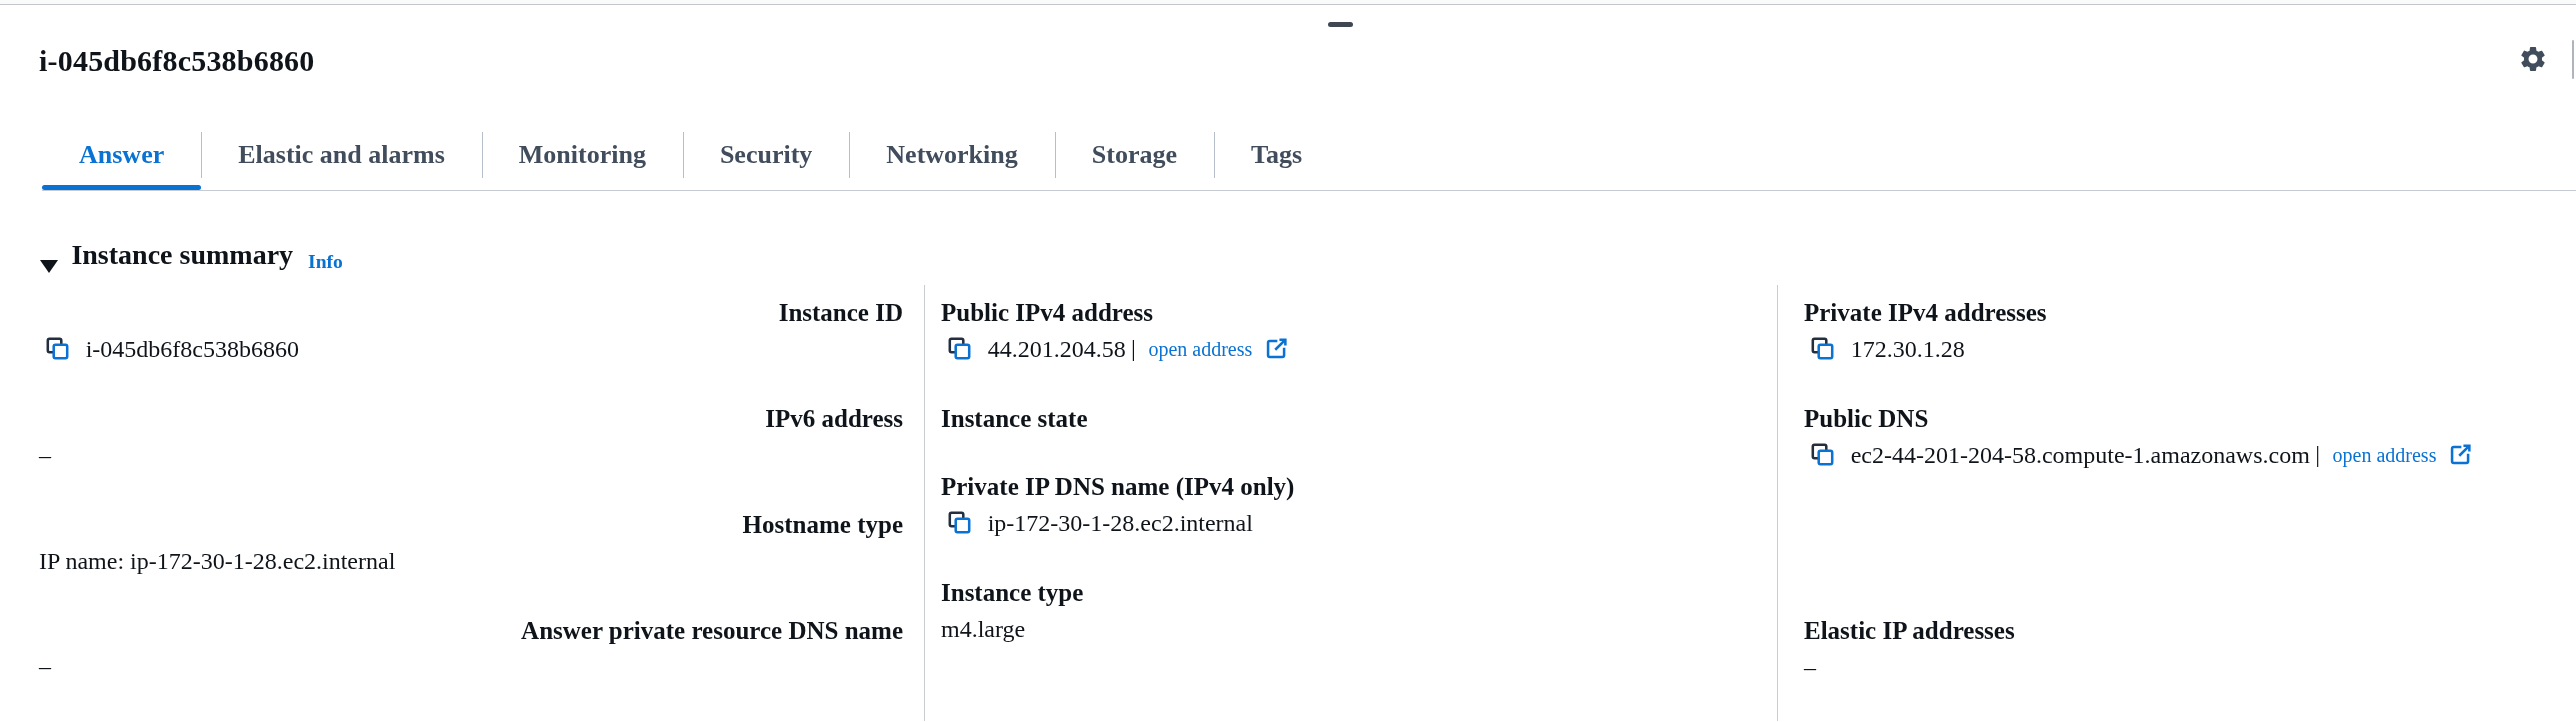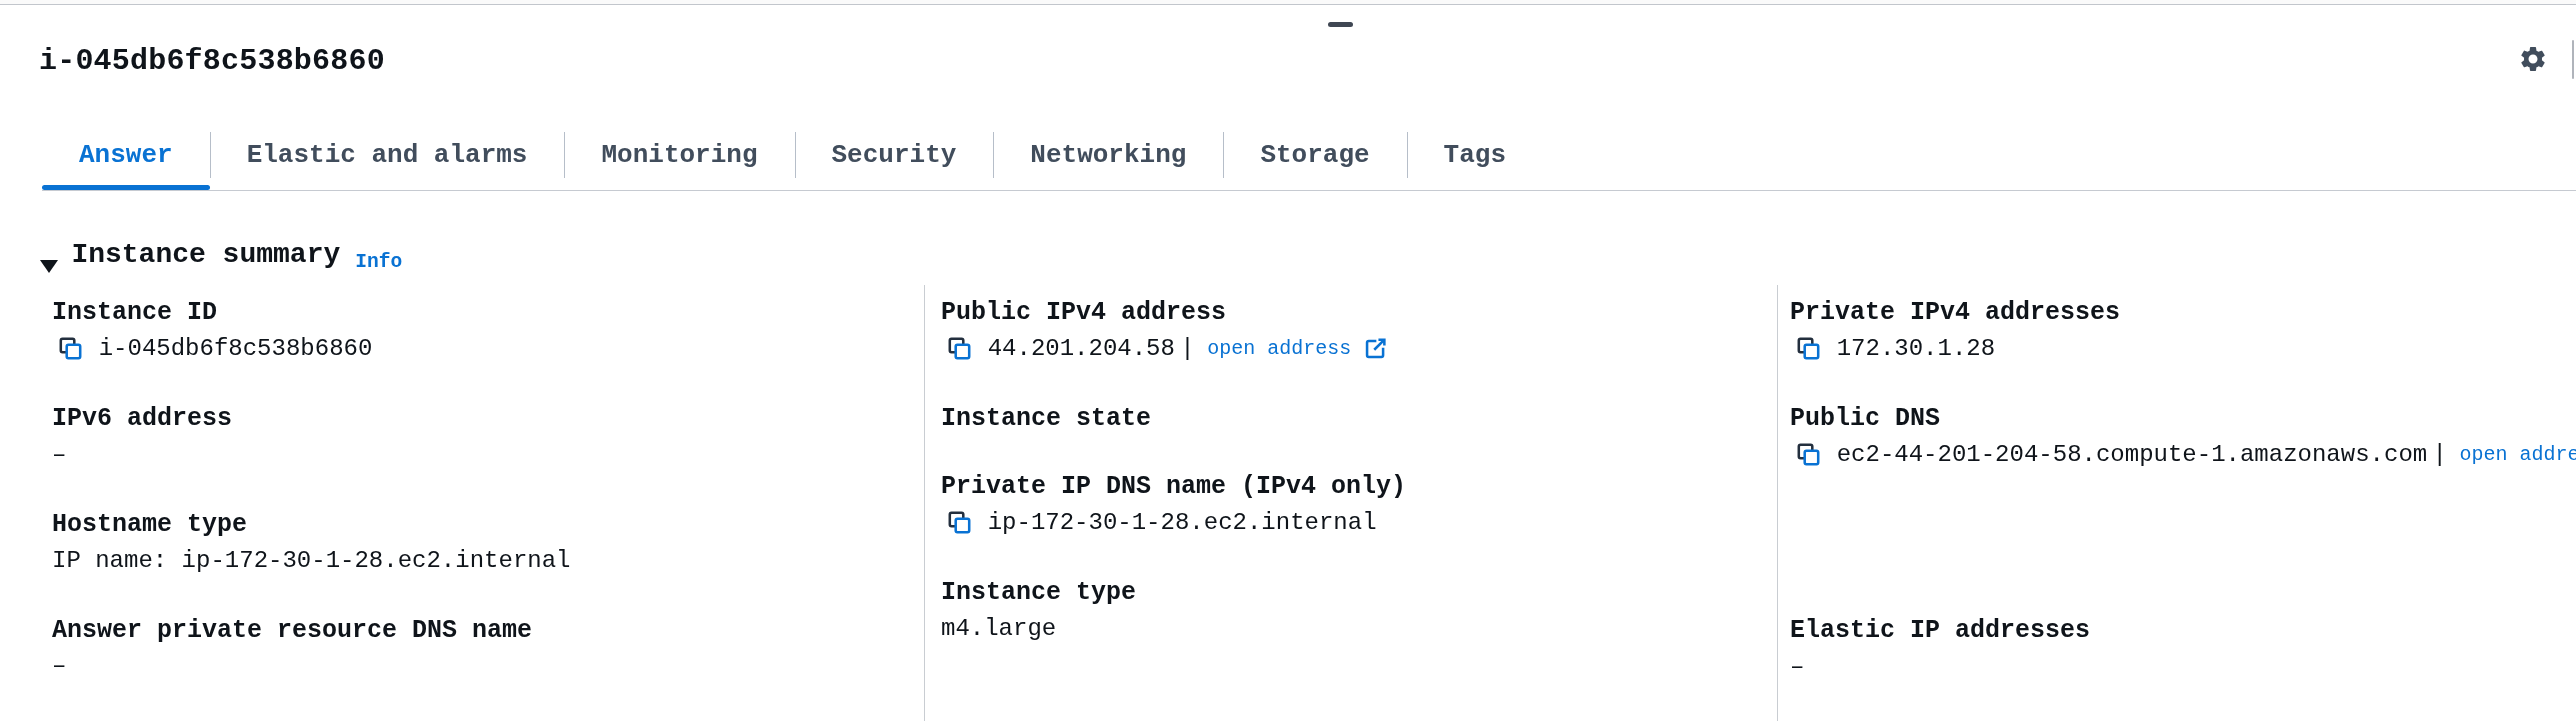--- a/index.html
+++ b/index.html
@@ -1,19 +1,19 @@
 <!DOCTYPE html>
 <html style="font-size:14.3px"><head>
 <meta charset="utf-8">
 <style>
   * { margin:0; padding:0; box-sizing:border-box; }
   html,body { width:2576px; height:722px; overflow:hidden; background:#fff; }
   .screen {
     position:relative; width:2576px; height:722px; overflow:hidden; background:#ffffff;
-    font-family:Liberation Mono, monospace; color:#0f141a;
+    font-family:Liberation Serif, serif; color:#0f141a;
   }
   
   .top-strip { height:4.5px; background:#fafafa; border-bottom:1.8px solid #c2c6cc; }
   .drag-handle {
     position:absolute; left:1328px; top:22px; width:25px; height:5.4px;
     border-radius:3.6px; background:#3f4753; cursor:row-resize;
   }
   
   .hdr { position:relative; margin:38px 39px 0 39px; }
   .title { font-size:30px; font-weight:700; line-height:36px; color:#0f141a; letter-spacing:0.2px; }
@@ -46,23 +46,23 @@
     border-top:13.4px solid #0f141a; margin-right:13.4px; cursor:pointer;
   }
   .section-title { font-size:28px; font-weight:700; line-height:37px; color:#0f141a; }
   .info-link { margin-left:15px; font-size:19.6px; font-weight:700; color:#0972d3; text-decoration:none; cursor:pointer; }
   
   .grid {
     margin-top:11.6px; display:grid; grid-template-columns:903px 874px 1fr;
     height:calc(722px - 287px); align-items:start;
   }
   .col { padding-top:12.5px; height:100%; }
-  .col1 { padding-left:52px; }
+  .col1 { padding-left:39px;text-align:right; }
   .col2 { border-left:0.9px solid #c9cdd2; padding-left:16px;margin-left:21px; }
-  .col3 { border-left:0.9px solid #c9cdd2; padding-left:12px; }
+  .col3 { border-left:0.9px solid #c9cdd2; padding-left:26px; }
   .field { margin-bottom:36px; }
   .field.empty { height:70px; }
   .flabel { font-size:25px; line-height:32px; font-weight:700; color:#0f141a; white-space:nowrap; }
   .vrow { margin-top:1.8px; min-height:36px; display:flex; align-items:center; white-space:nowrap; }
   .fvalue { font-size:24px; line-height:36px; color:#0f141a; }
   .fvalue.green { color:#1d8102; }
   .copy-btn { background:none; border:none; padding:0; cursor:pointer; width:27px; height:27px; margin:0 14.3px 0 5.4px; flex:none; }
   .copy-btn svg { display:block; }
   .sicon { width:27px; height:27px; margin-right:10.7px; flex:none; }
   .sep { font-size:24px; color:#0f141a; margin:0 12.5px 0 5.4px; }

